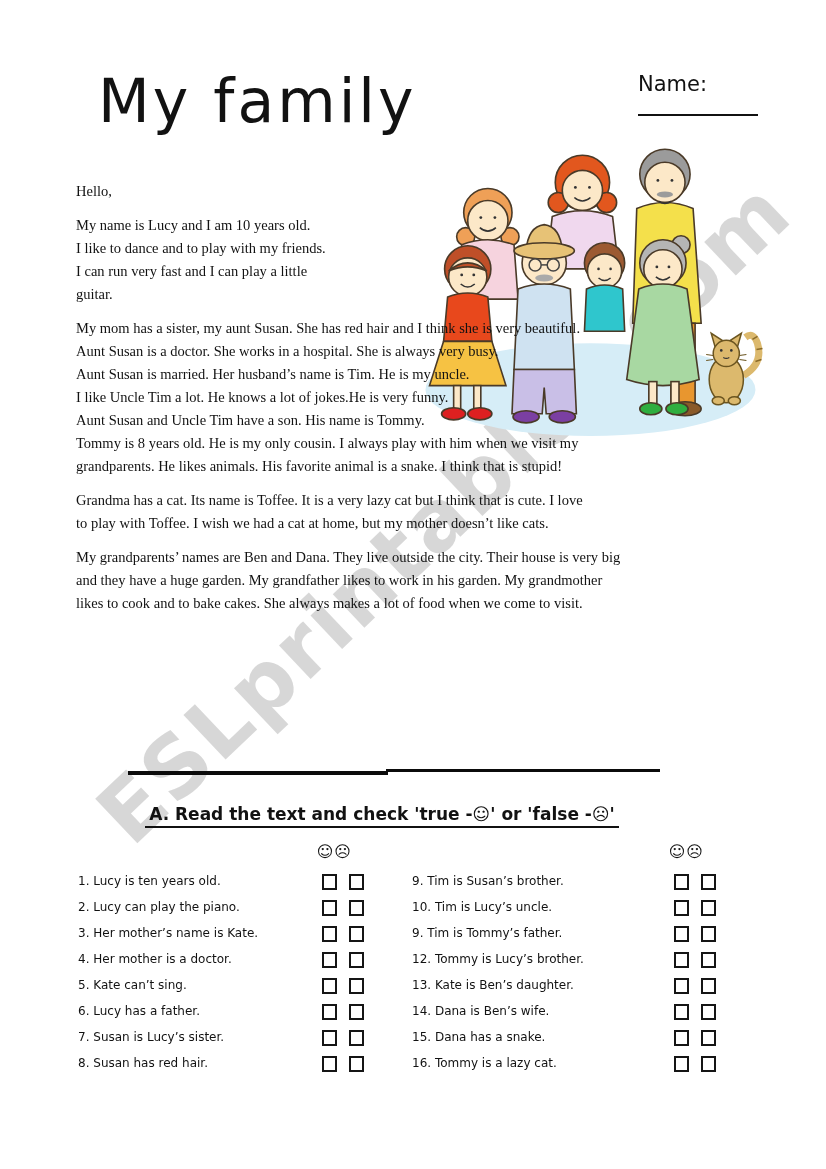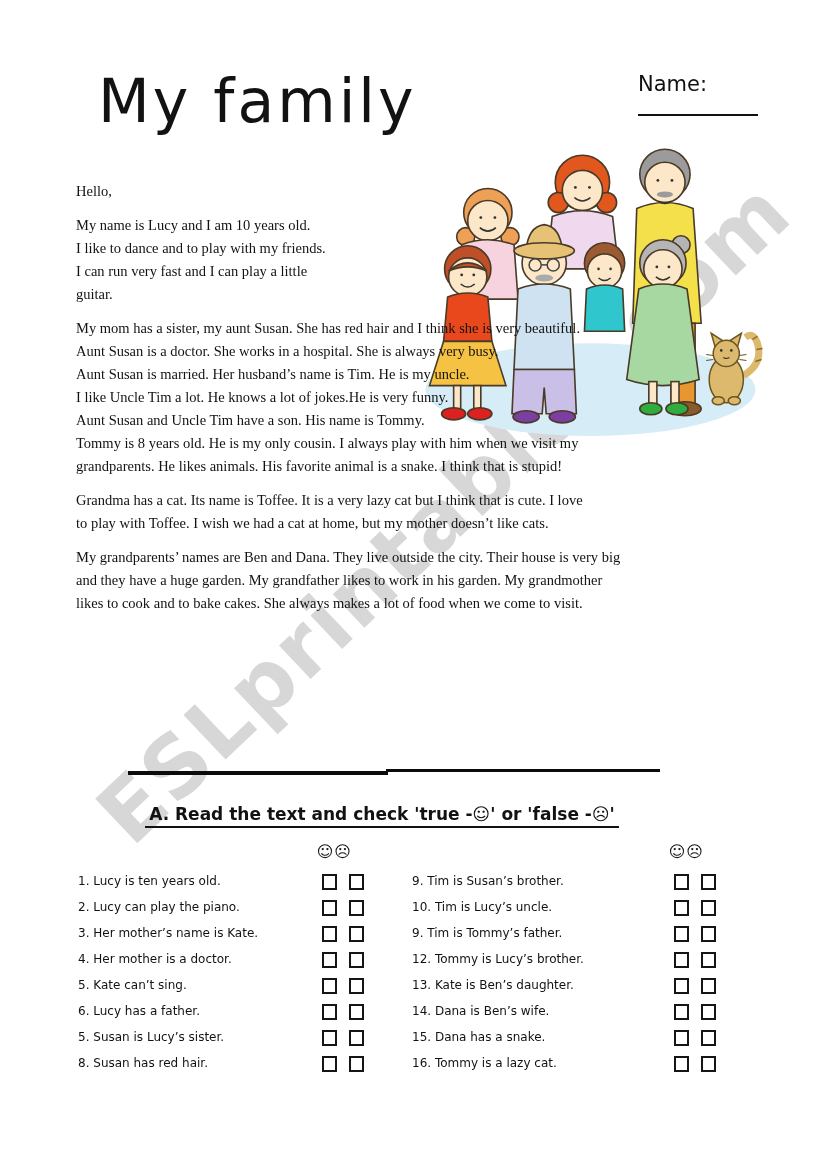--- a/index.html
+++ b/index.html
@@ -325,21 +325,21 @@
 
             <div class="q-row">
               <span class="q-label">6. Lucy has a father.</span>
               <span class="cb-pair">
                 <span class="cb"></span>
                 <span class="cb"></span>
               </span>
             </div>
 
             <div class="q-row">
-              <span class="q-label">5. Susan is Lucy’s sister.</span>
+              <span class="q-label">7. Susan is Lucy’s sister.</span>
               <span class="cb-pair">
                 <span class="cb"></span>
                 <span class="cb"></span>
               </span>
             </div>
 
             <div class="q-row">
               <span class="q-label">8. Susan has red hair.</span>
               <span class="cb-pair">
                 <span class="cb"></span>

